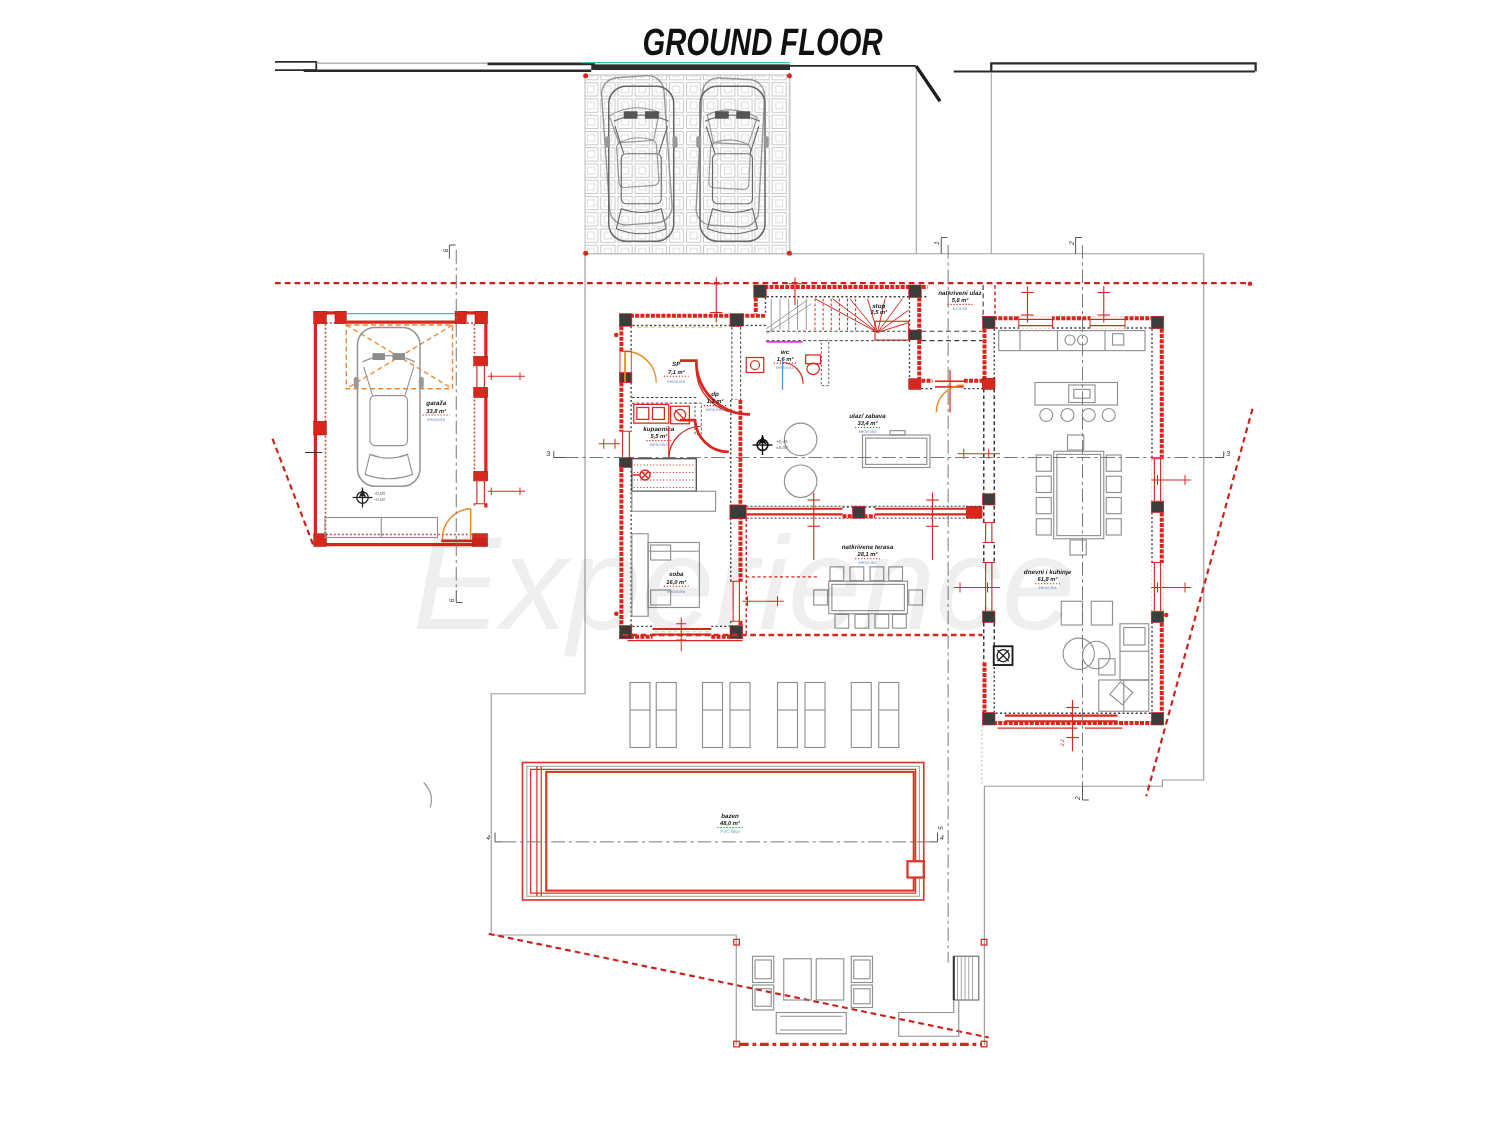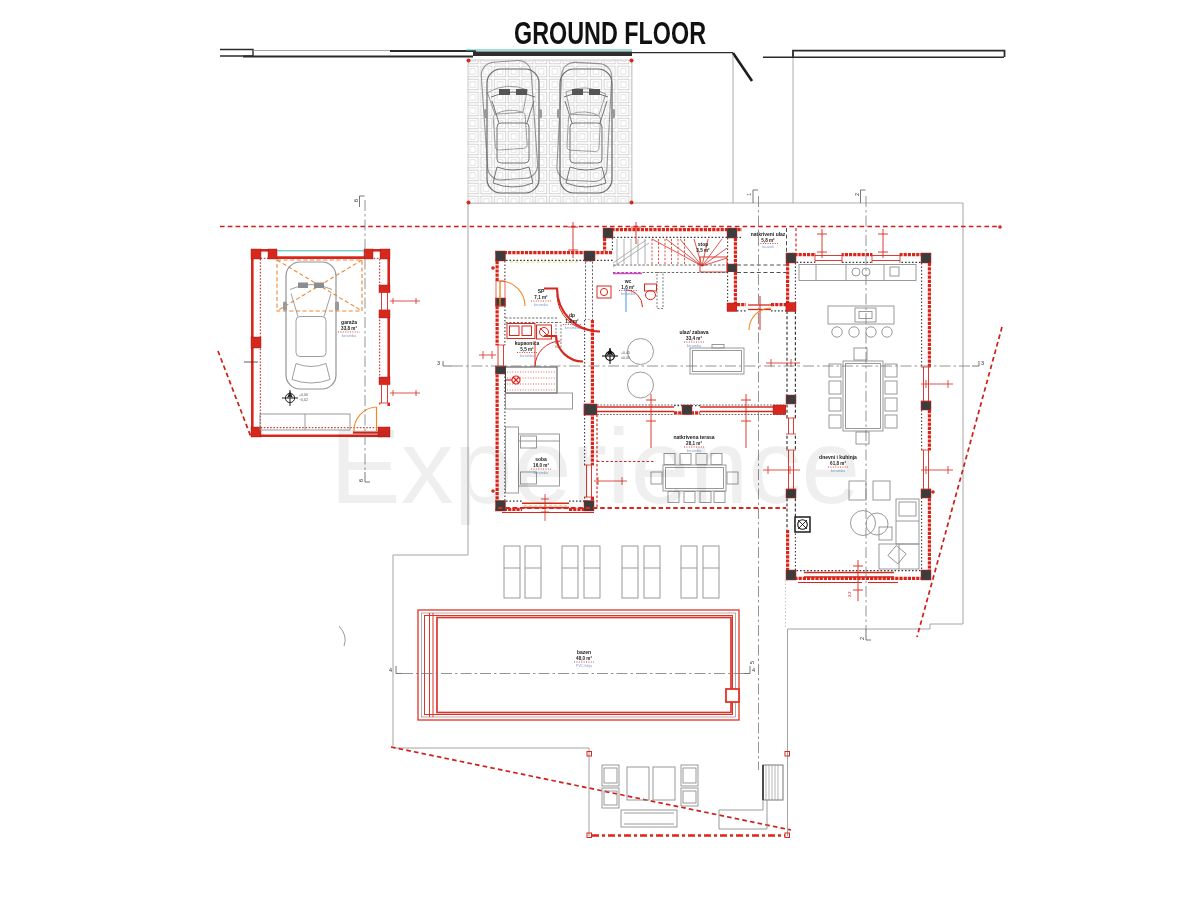--- a/index.html
+++ b/index.html
@@ -1,16 +1,16 @@
 <!DOCTYPE html>
 <html><head>
 <meta charset="utf-8">
 <style>
   html,body{margin:0;padding:0;background:#fff;}
-  #page{width:1200px;height:900px;position:relative;background:#fff;overflow:hidden;}
+  #page{width:1200px;height:900px;position:relative;background:#fff;overflow:hidden;font-style:italic;}
   svg{position:absolute;left:0;top:0;}
   text{font-family:"Liberation Sans",sans-serif;}
 </style>
 </head>
 <body>
 <div id="page">
 <svg width="1200" height="900" viewBox="0 0 1200 900">
 <defs>
   <pattern id="wh" width="2.6" height="2.6" patternUnits="userSpaceOnUse" patternTransform="rotate(45)">
     <rect width="2.6" height="2.6" fill="#fff"></rect>

